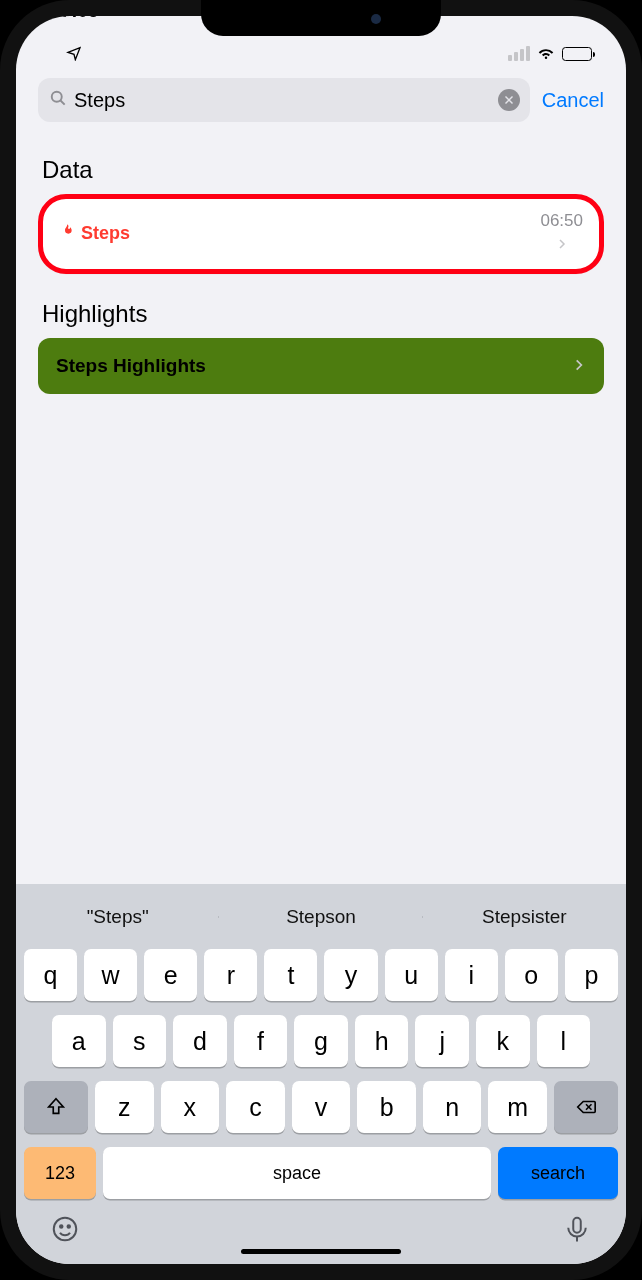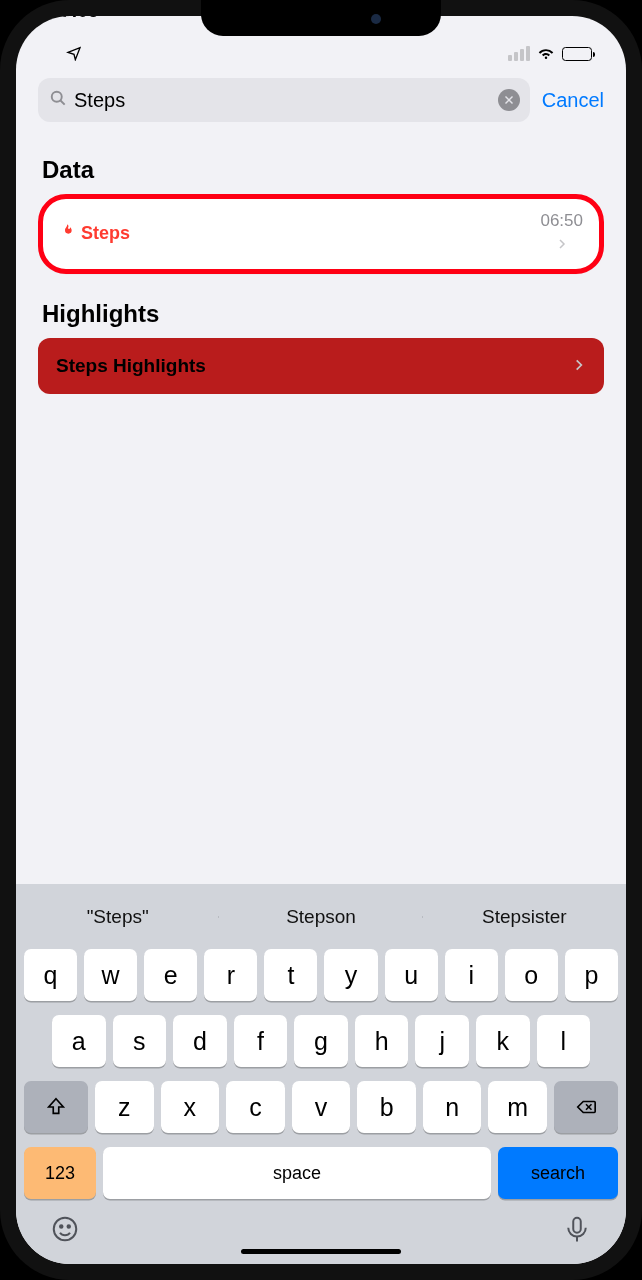--- a/index.html
+++ b/index.html
@@ -67,36 +67,36 @@
     font-size:20px; padding:0 6px; color:#000;
   }
   .clear-btn {
     width:22px;height:22px;border-radius:50%;background:#8e8e93;
     display:flex;align-items:center;justify-content:center;color:#e4e4e9;
     font-size:16px; line-height:1;
   }
   .cancel-link { color:#007aff; font-size:20px; }
   
   .content { flex:1; padding: 10px 22px; overflow:hidden; }
-  .section-title { font-size:24px; font-weight:700; margin: 12px 4px 10px; }
+  .section-title { font-size:24px; font-weight:400; margin: 12px 4px 10px; }
   .card {
     background:#fff; border-radius:12px; padding:14px 18px 16px;
     box-shadow: 0 0.5px 0 rgba(0,0,0,.05);
   }
   .annot-red { border:5px solid #ff0014; border-radius:28px; padding:12px 16px 14px; background:#fff;}
   .card-head { display:flex; align-items:center; justify-content:space-between; }
   .card-title { display:flex; align-items:center; gap:6px; color:#ff3b30; font-weight:600; font-size:18px;}
   .card-title svg{width:16px;height:16px;}
   .card-time { color:#8e8e93; font-size:17px; display:flex; align-items:center; gap:4px;flex-direction:column;}
   .chev{color:#c5c5c8;}
   .card-value { display:flex; align-items:baseline; gap:4px; margin-top:10px;}
   .card-value .num{ font-size:34px; font-weight:700;}
   .card-value .unit{ font-size:20px; color:#8e8e93;}
   .row-item {
-    background:#b91c1c; border-radius:12px; height:56px;
+    background:#4d7c0f; border-radius:12px; height:56px;
     display:flex; align-items:center; justify-content:space-between;
     padding:0 18px; font-size:19px; font-weight:600;
   }
   
   .keyboard {
     background:#d1d4da;
     padding-top:8px;
   }
   .suggestions {
     display:flex; height:50px; align-items:center;

